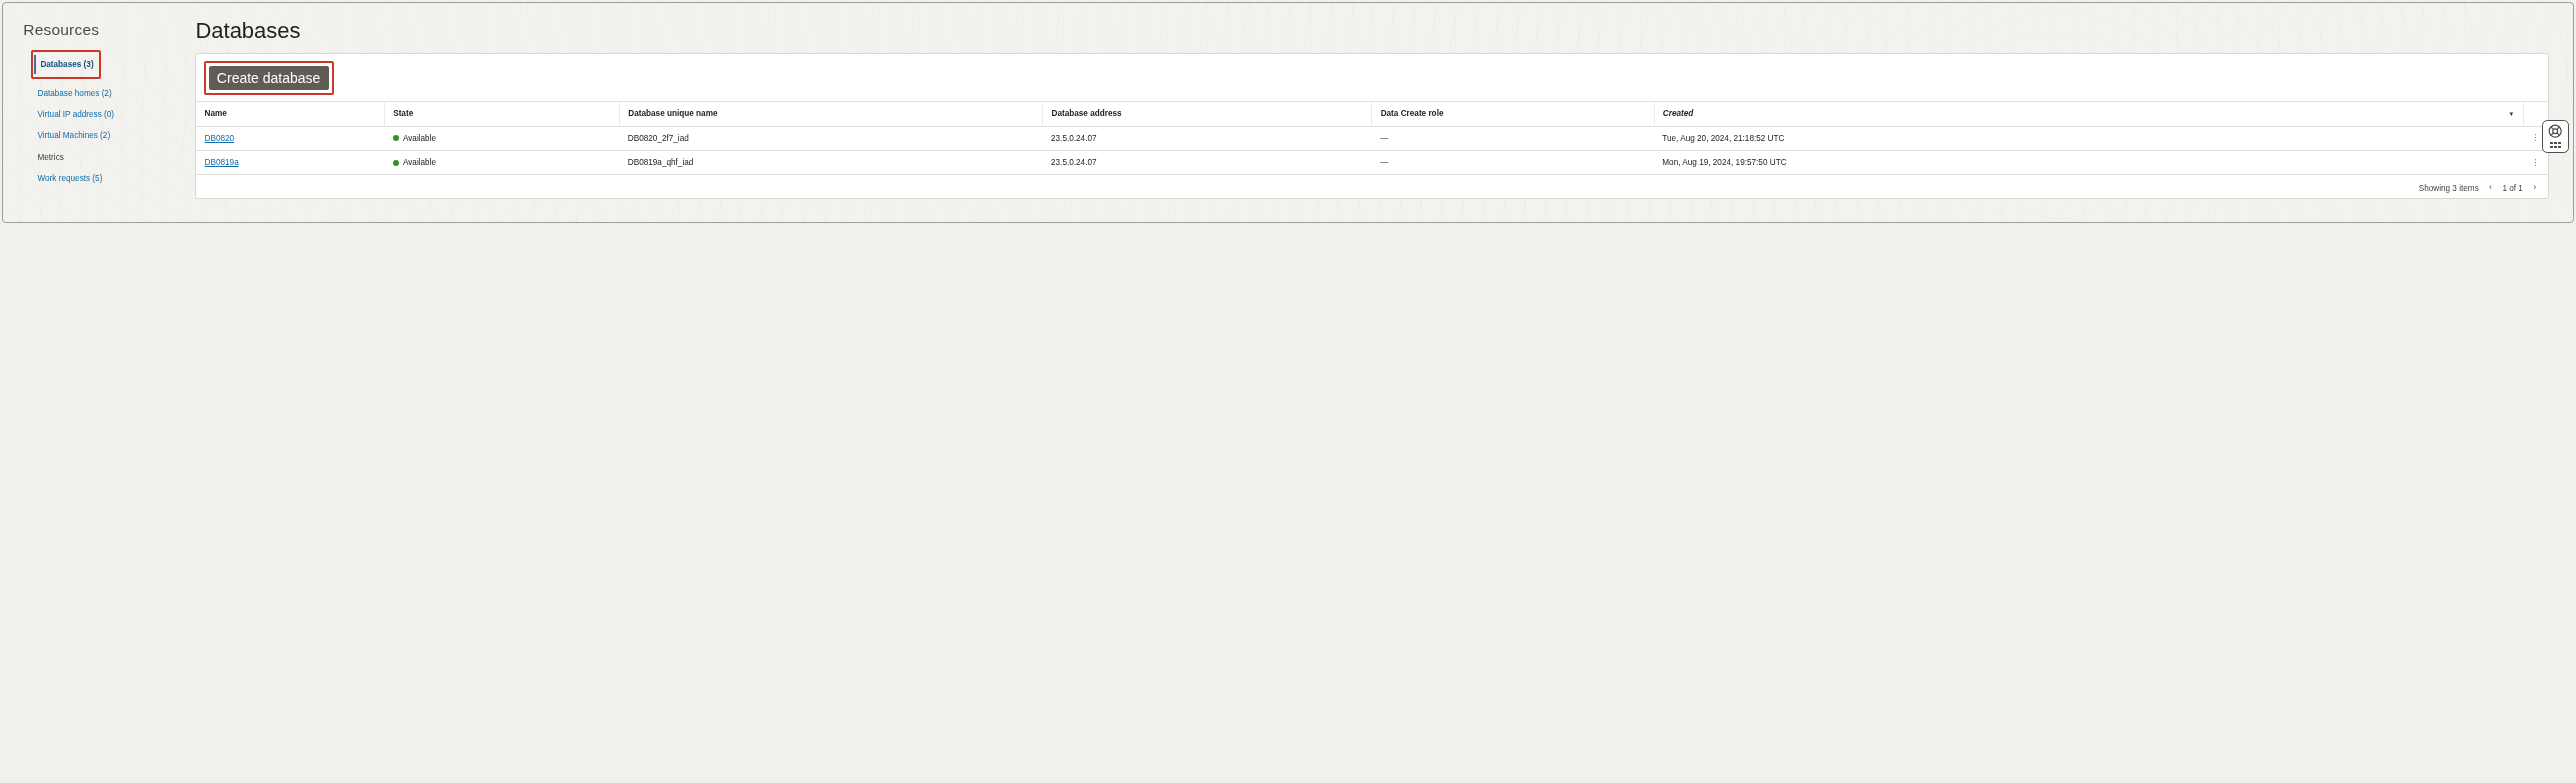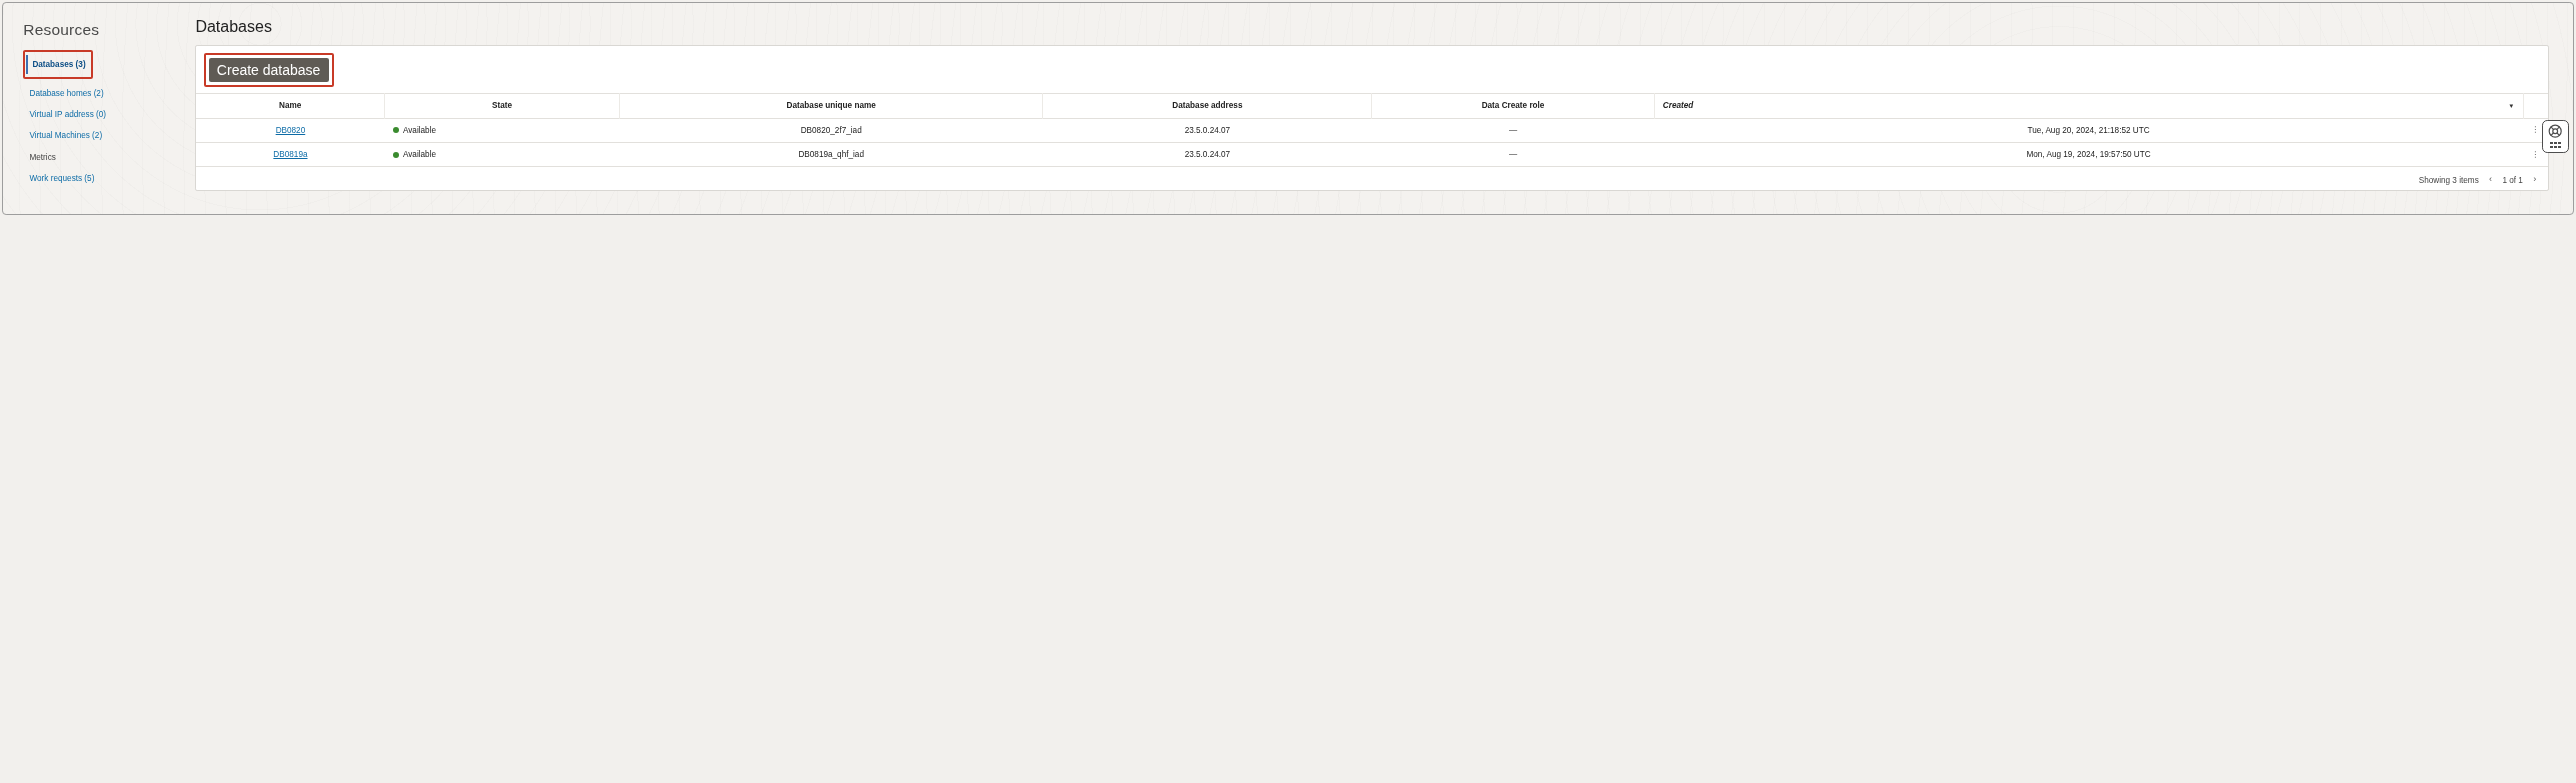--- a/index.html
+++ b/index.html
@@ -28,21 +28,21 @@
     padding: 5.2px 0 10.3px 7.2px;
     flex: 0 0 170px;
   }
   .sidebar-title {
     font-size: 15.5px;
     font-weight: 300;
     color: #4a4a4a;
     margin: 0 0 10.3px 0;
     letter-spacing: 0.2px;
   }
-  .nav-list { list-style: none; margin: 0; padding: 0; }
+  .nav-list { list-style: none; margin: 8px; padding: 0; }
   .nav-item {
     font-size: 8.2px;
     color: #0d6ca7;
     padding: 5.2px 4.1px 5.2px 6.2px;
     margin: 2.1px 0;
     cursor: pointer;
   }
   .nav-item.muted { color: #3f3f3f; }
   .nav-item.active {
     border-left: 2.1px solid #3b6fb0;
@@ -57,21 +57,21 @@
   }
   .nav-hl-wrap { margin-bottom: 2.1px; display:inline-block; }
 
   
   .main {
     flex: 1 1 auto;
     padding: 2.1px 11.3px 10.3px 9.3px;
     min-width: 0;
   }
   .page-title {
-    font-size: 16px;
+    font-size: 22px;
     font-weight: 400;
     margin: 0 0 9.3px 0;
     color: #222;
   }
   .panel {
     background: #fff;
     border: 0.5px solid #d9d7d3;
     border-radius: 2.1px;
     position: relative;
   }
@@ -86,21 +86,21 @@
     border-radius: 2.1px;
     padding: 4.1px 8.2px;
     font-size: 14px;
     cursor: pointer;
   }
   table.db {
     width: 100%;
     border-collapse: collapse;
   }
   table.db th, table.db td {
-    text-align: center;
+    text-align: left;
     padding: 7.2px 8.2px;
     font-size: 8.2px;
     border-top: 0.5px solid #e2e0dc;
   }
   table.db th {
     font-weight: 700;
     color: #222;
     background: #fff;
     border-right: 0.5px solid #eceae6;
   }

